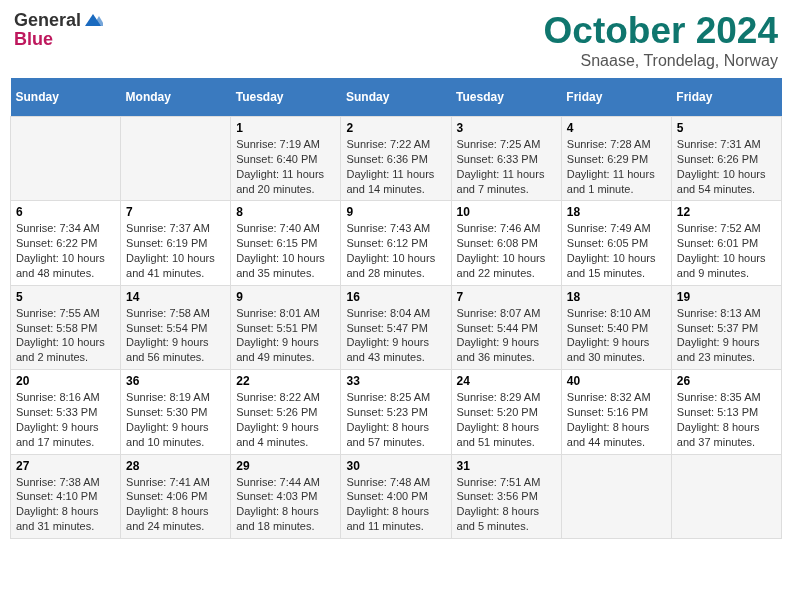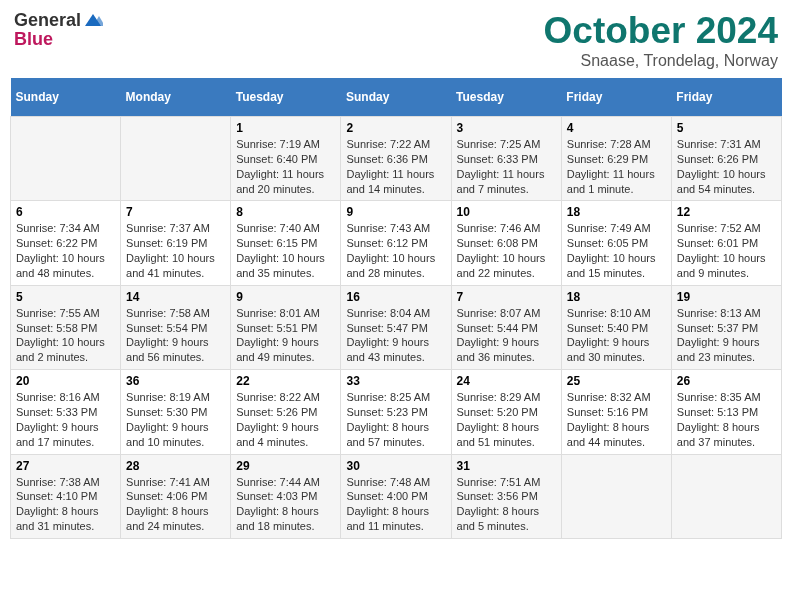--- a/index.html
+++ b/index.html
@@ -227,21 +227,21 @@
         </td>
         <td>
           <span class="day-num">33</span>
           <div class="day-info">Sunrise: 8:25 AM<br>Sunset: 5:23 PM<br>Daylight: 8 hours and 57 minutes.</div>
         </td>
         <td>
           <span class="day-num">24</span>
           <div class="day-info">Sunrise: 8:29 AM<br>Sunset: 5:20 PM<br>Daylight: 8 hours and 51 minutes.</div>
         </td>
         <td>
-          <span class="day-num">25</span>
+          <span class="day-num">40</span>
           <div class="day-info">Sunrise: 8:32 AM<br>Sunset: 5:16 PM<br>Daylight: 8 hours and 44 minutes.</div>
         </td>
         <td>
           <span class="day-num">26</span>
           <div class="day-info">Sunrise: 8:35 AM<br>Sunset: 5:13 PM<br>Daylight: 8 hours and 37 minutes.</div>
         </td>
       </tr>
       <tr>
         <td>
           <span class="day-num">27</span>

